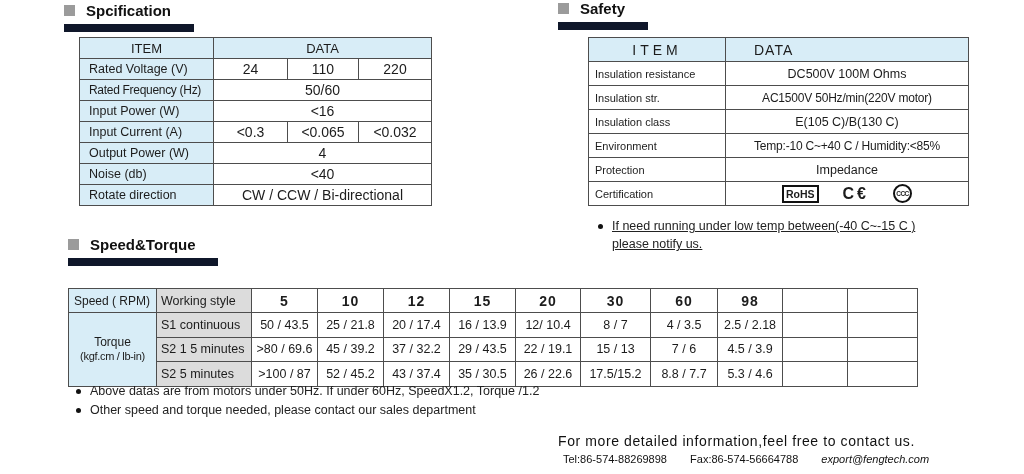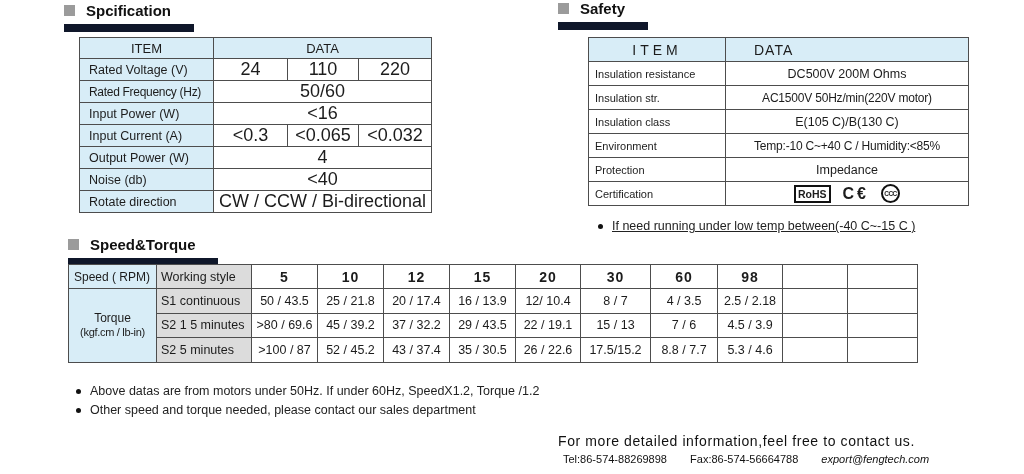--- a/index.html
+++ b/index.html
@@ -28,42 +28,42 @@
   }
   table.tbl td {
     border:1px solid #4d4d4d; overflow:hidden; white-space:nowrap;
     padding:0 3px;
   }
   .blue { background:#d8edf7; }
   .gray { background:#dcdcdc; }
 
   
   #spec-table { left:79px; top:37px; width:352px; }
-  #spec-table td { height:21px; font-size:18px; text-align:center; }
+  #spec-table td { height:21px; font-size:14px; text-align:center; }
   #spec-table td.lbl { text-align:left; padding-left:9px; font-size:12.5px; }
   #spec-table td.hdr { font-size:13px; text-align:center; }
   #spec-table td.sm  { font-size:12px; letter-spacing:-0.3px; }
 
   
   #safety-table { left:588px; top:37px; width:380px; }
   #safety-table td { height:24px; font-size:12.5px; text-align:center; }
   #safety-table td.lbl { text-align:left; padding-left:6px; font-size:11px; }
   #safety-table td.item-hdr { font-size:14px; letter-spacing:4px; text-align:center; }
   #safety-table td.data-hdr { font-size:14px; text-align:left; padding-left:28px; letter-spacing:1px; }
   #safety-table td.tight { font-size:12px; letter-spacing:-0.2px; padding:0 1px; }
 
-  .cert-cell { display:flex; align-items:center; justify-content:center; gap:12px; height:100%; }
+  .cert-cell { display:flex; align-items:center; justify-content:center; gap:24px; height:100%; }
   .rohs { border:2px solid #111; font-weight:bold; font-size:10.5px; padding:0 2px; line-height:14px; }
   .ce   { font-size:16px; font-weight:bold; letter-spacing:3px; }
   .ccc  { width:19px; height:19px; border:2px solid #111; border-radius:50%;
           font-size:6.5px; font-weight:bold; display:inline-flex;
           align-items:center; justify-content:center; letter-spacing:-0.5px; }
 
   
-  #st-table { left:68px; top:264px; width:849px;padding-left:40px; }
+  #st-table { left:68px; top:288px; width:849px;padding-left:40px; }
   #st-table td { height:24px; font-size:12.5px; text-align:center; }
   #st-table tr.data-row td { height:24.5px; }
   #st-table td.speed-hdr { font-size:12px; padding-left:2px; }
   #st-table td.ws { text-align:left; padding-left:4px; font-size:12.5px; }
   #st-table td.num-hdr { font-weight:bold; font-size:14px; letter-spacing:1px; }
   .torque-cell { text-align:center; line-height:1.25; }
   .torque-cell .t1 { font-size:12px; }
   .torque-cell .t2 { font-size:11px; letter-spacing:-0.3px; }
 
   
@@ -145,21 +145,21 @@
       <col style="width:137px">
       <col style="width:243px">
     </colgroup>
   <tbody>
       <tr>
     <td class="blue item-hdr">ITEM</td>
     <td class="blue data-hdr">DATA</td>
   </tr>
   <tr>
     <td class="lbl">Insulation resistance</td>
-    <td>DC500V  200M Ohms</td>
+    <td>DC500V  100M Ohms</td>
   </tr>
   <tr>
     <td class="lbl">Insulation str.</td>
     <td class="tight">AC1500V 50Hz/min(220V motor)</td>
   </tr>
   <tr>
     <td class="lbl">Insulation class</td>
     <td>E(105  C)/B(130  C)</td>
   </tr>
   <tr>
@@ -180,20 +180,21 @@
       </span>
     </td>
   </tr>
 </tbody>
   </table>
 
 <div class="note" id="safety-note">
   <span class="dot"></span>
   <div>
     <div>If need running under low temp between(-40  C~-15  C )</div>
+    <div class="l2">please notify us.</div>
   </div>
 </div>
 
 <div class="heading" id="st-heading">
   <span class="bullet"></span>
   <span>Speed&amp;Torque</span>
 </div>
 
 <table class="tbl" id="st-table">
   <colgroup>

